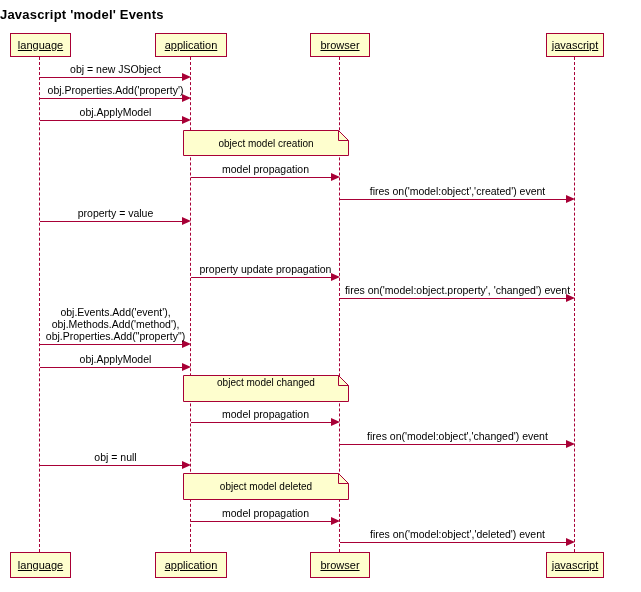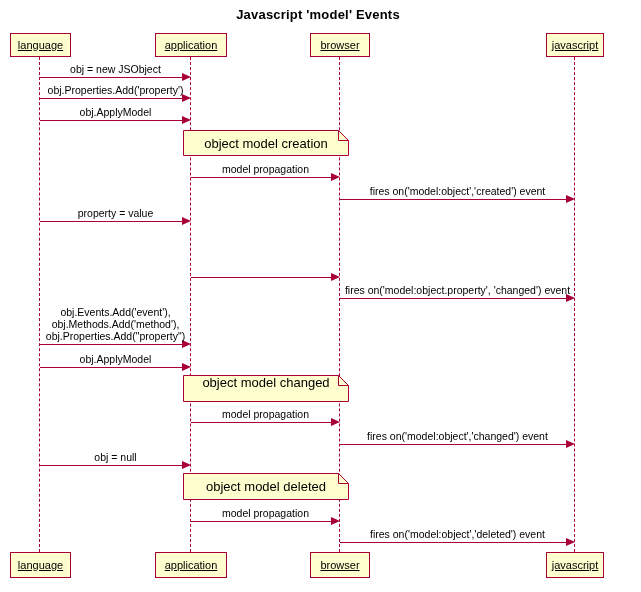--- a/index.html
+++ b/index.html
@@ -2,22 +2,22 @@
 <html><head>
 <meta charset="utf-8">
 <style>
   html,body { margin:0; padding:0; background:#ffffff; }
   .stage {
     position:relative; width:641px; height:592px; background:var(--bg,#fff);
     font-family:"Liberation Sans","DejaVu Sans",sans-serif; overflow:hidden;
     color:var(--text,#000);
   }
   .title {
-    position:absolute; top:7px; left:0; width:612px; text-align:center;
-    font-size:13px; font-weight:bold; letter-spacing:0.2px;padding-left:12px;
+    position:absolute; top:7px; left:0; width:612px; 
+    font-size:13px; font-weight:bold; letter-spacing:0.2px;
   }
   .pbox {
     position:absolute; background:var(--fill,#FEFECE); border:1px solid var(--line,#A80036);
     display:flex; align-items:center; justify-content:center;
     font-size:11px; box-sizing:border-box;
   }
   .pbox span { text-decoration:underline; white-space:nowrap; }
   .lifeline { position:absolute; width:0; border-left:1px dashed var(--line,#A80036); }
   .mline { position:absolute; height:1px; background:var(--line,#A80036); }
   .mhead {
@@ -27,21 +27,21 @@
   }
   .mlabel {
     position:absolute; width:400px; text-align:center;
     font-size:10.5px; line-height:12px; white-space:nowrap;
   }
   .note { position:absolute; }
   .note svg { position:absolute; left:0; top:0; }
   .note .nlabel {
     position:absolute; left:0; top:0; right:0; bottom:0;
     display:flex; align-items:center; justify-content:center;
-    font-size:13px;
+    font-size:10px;
   }
 </style>
 </head>
 <body>
 
 <div class="stage" id="stage" style="--bg: #FFFFFF; --fill: #FEFECE; --line: #A80036; --text: #000000;">
   <div class="title">Javascript 'model' Events</div>
 <div class="lifeline" style="left: 39px; top: 57px; height: 495px;"></div>
     <div class="lifeline" style="left: 190px; top: 57px; height: 495px;"></div>
     <div class="lifeline" style="left: 339px; top: 57px; height: 495px;"></div>
@@ -116,20 +116,23 @@
     <div class="mlabel" style="left: 257.5px; top: 185px;">
       <div>fires on('model:object','created') event</div>
     </div>
     <div class="mline" style="left: 40px; top: 221px; width: 143px;"></div>
     <div class="mhead" style="left: 182px; top: 217px;"></div>
     <div class="mlabel" style="left: -84.5px; top: 207px;">
       <div>property = value</div>
     </div>
     <div class="mline" style="left: 191px; top: 277px; width: 141px;"></div>
     <div class="mhead" style="left: 331px; top: 273px;"></div>
+    <div class="mlabel" style="left: 65.5px; top: 263px;">
+      <div>property update propagation</div>
+    </div>
     <div class="mline" style="left: 340px; top: 298px; width: 227px;"></div>
     <div class="mhead" style="left: 566px; top: 294px;"></div>
     <div class="mlabel" style="left: 257.5px; top: 284px;">
       <div>fires on('model:object.property', 'changed') event</div>
     </div>
     <div class="mline" style="left: 40px; top: 344px; width: 143px;"></div>
     <div class="mhead" style="left: 182px; top: 340px;"></div>
     <div class="mlabel" style="left: -84.5px; top: 306px;">
       <div>obj.Events.Add('event'),</div>
       <div>obj.Methods.Add('method'),</div>

